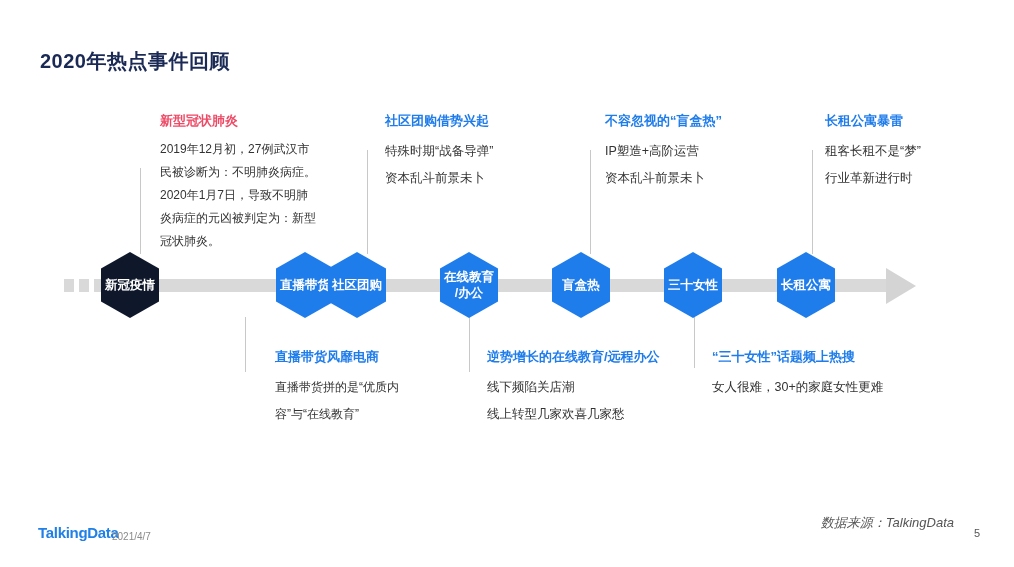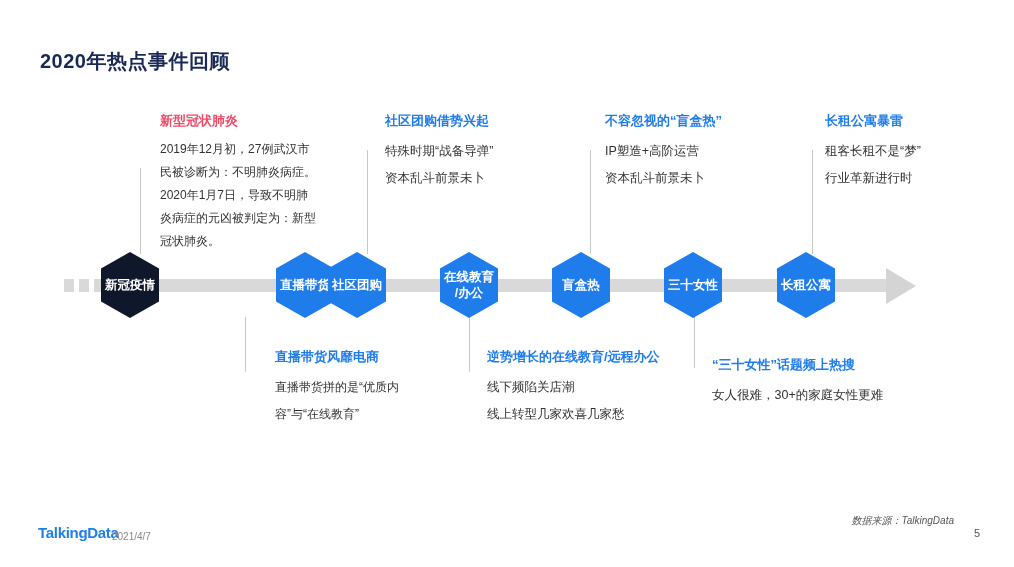--- a/index.html
+++ b/index.html
@@ -121,21 +121,21 @@
     color: #333333;
     line-height: 27px;
     white-space: nowrap;
   }
   .at1 { left: 160px; top: 112px; }
   .at2 { left: 385px; top: 112px; }
   .at3 { left: 605px; top: 112px; }
   .at4 { left: 825px; top: 112px; }
   .ab1 { left: 275px; top: 348px; }
   .ab2 { left: 487px; top: 348px; }
-  .ab3 { left: 712px; top: 356px; }
+  .ab3 { left: 712px; top: 348px; }
 
   
   .logo {
     position: absolute;
     left: 38px;
     top: 524px;
     font-size: 15px;
     font-weight: 700;
     color: #2080e8;
     letter-spacing: -0.3px;
@@ -144,21 +144,21 @@
     position: absolute;
     left: 112px;
     top: 531px;
     font-size: 10px;
     color: #8a8a8a;
   }
   .source {
     position: absolute;
     right: 60px;
     top: 514px;
-    font-size: 10px;
+    font-size: 13px;
     font-style: italic;
     color: #555555;
   }
   .page-num {
     position: absolute;
     right: 34px;
     top: 527px;
     font-size: 11px;
     color: #555555;
   }

